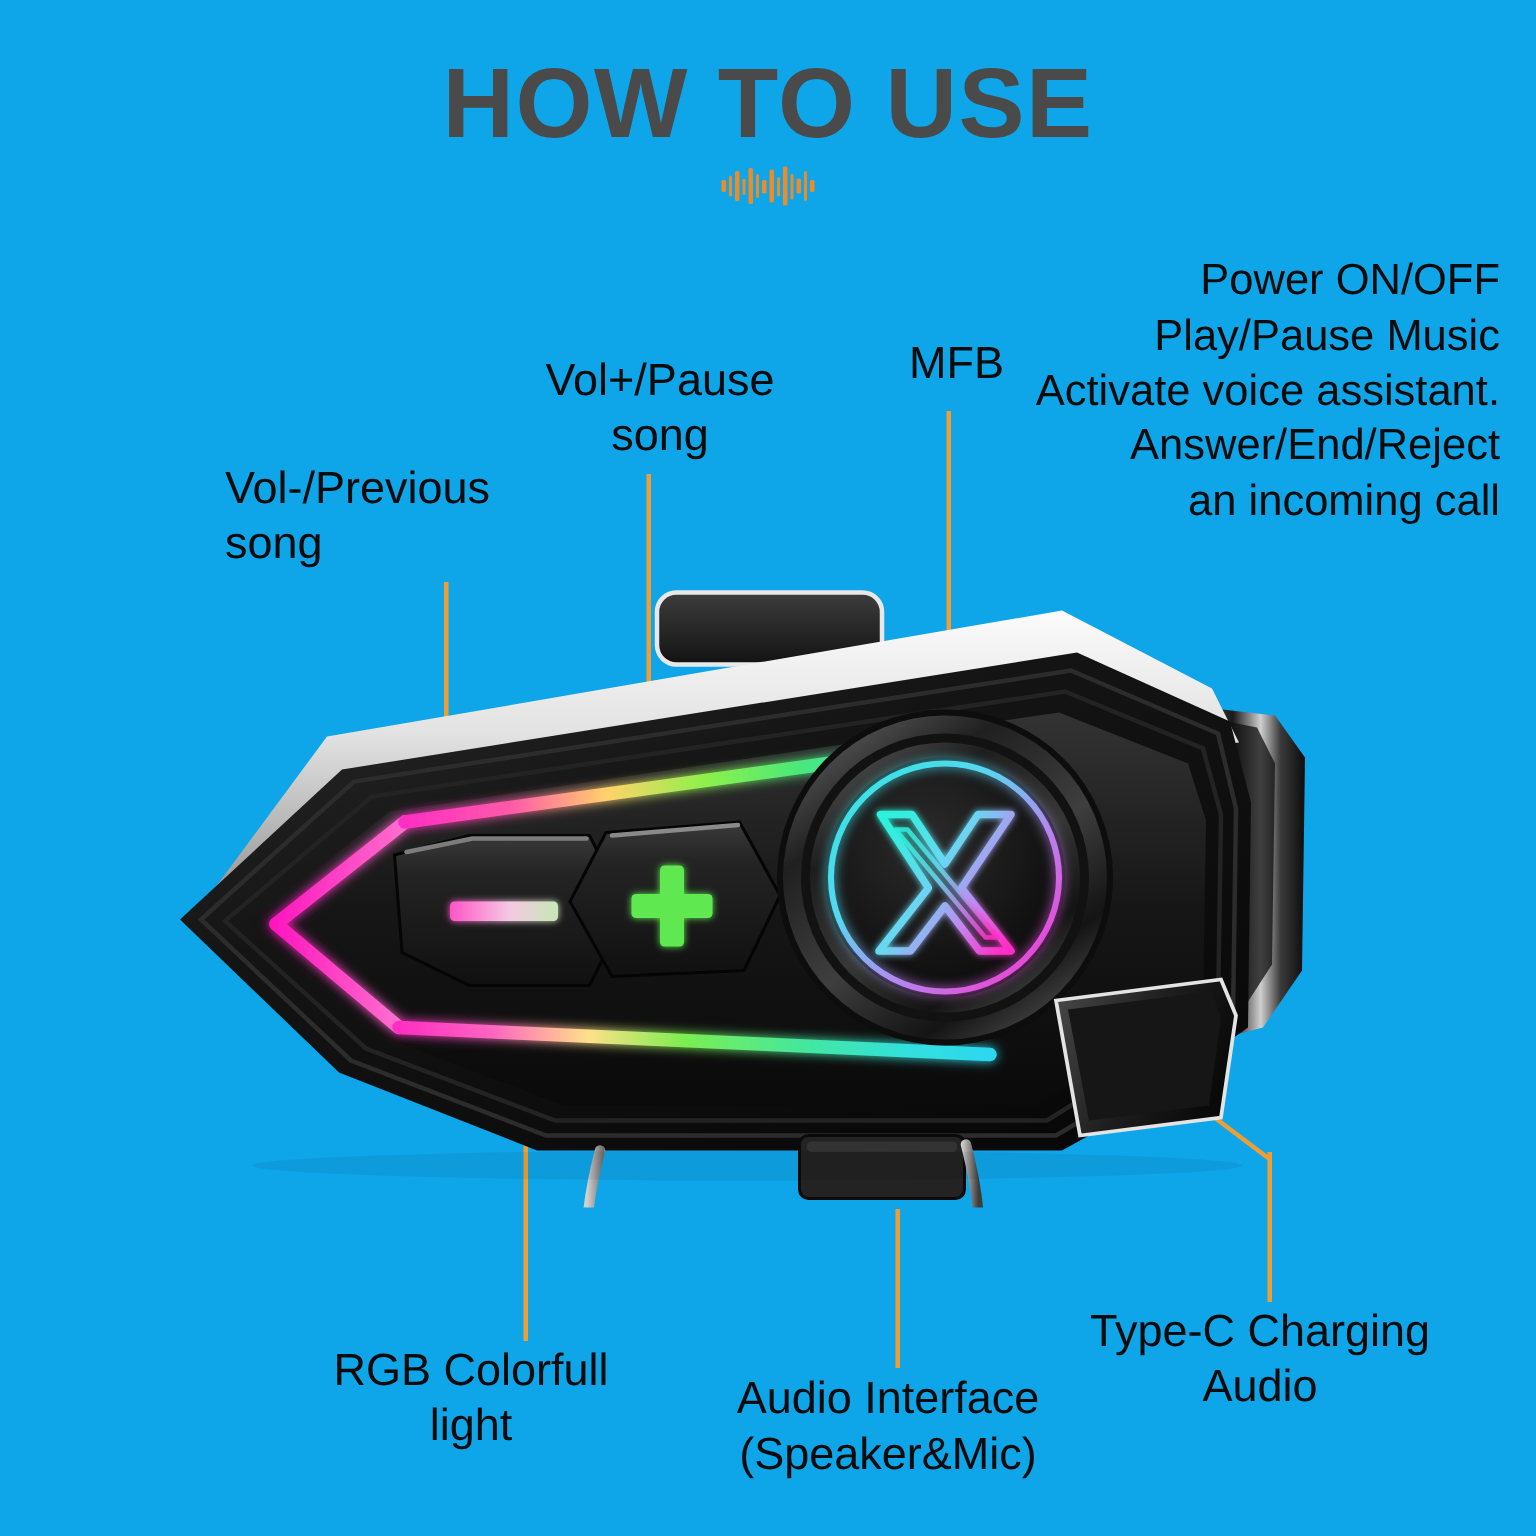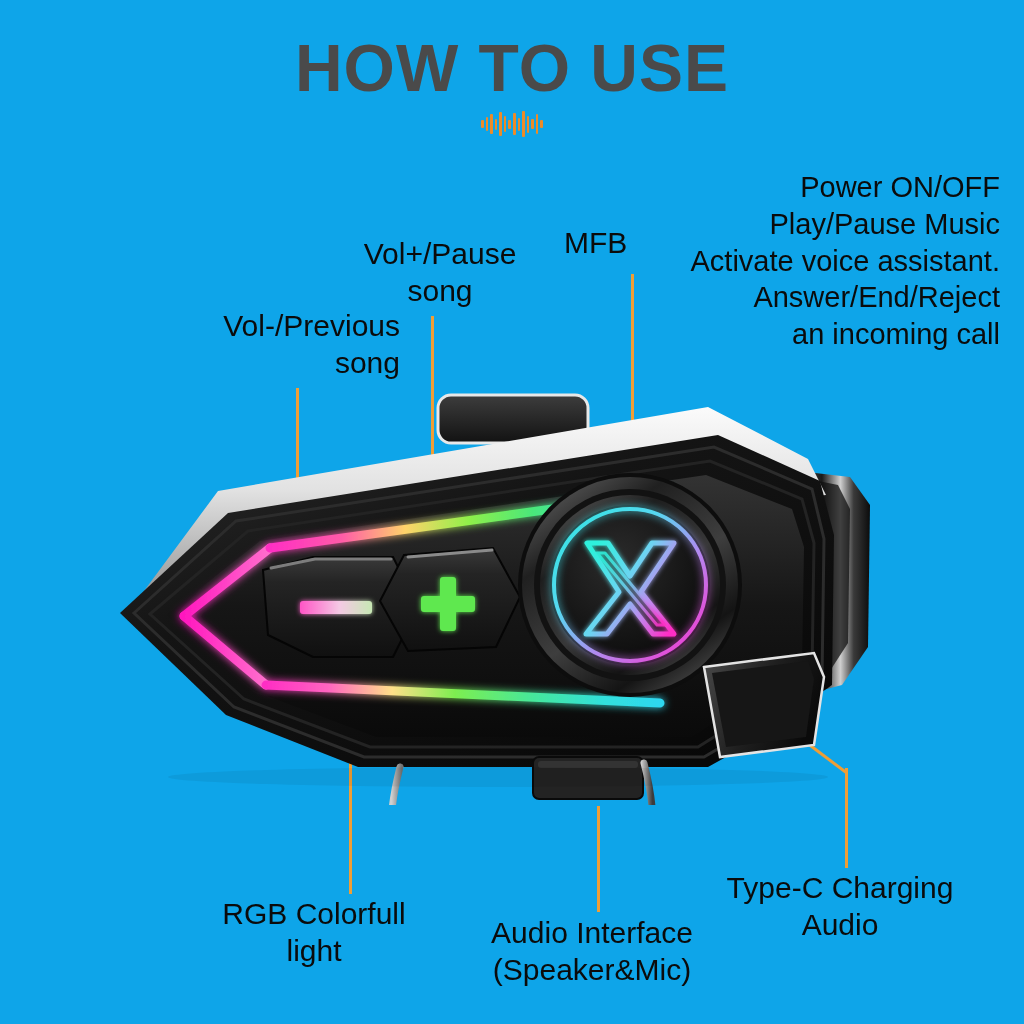--- a/index.html
+++ b/index.html
@@ -48,23 +48,23 @@
   }
 
   
   .label {
     position: absolute;
     color: #0b0b0b;
     font-size: 30px;
     line-height: 1.22;
     white-space: pre-line;
   }
-  #label-volminus { left: 150px; top: 308px; width: 250px; text-align: right; }
+  #label-volminus { left: 150px; top: 308px; width: 250px; text-align: left; }
   #label-volplus  { left: 340px; top: 236px; width: 200px; text-align: center; }
-  #label-mfb      { left: 564px; top: 225px; width: 110px; text-align: left; }
+  #label-mfb      { left: 606px; top: 225px; width: 110px; text-align: left; }
   #label-desc     { left: 680px; top: 146px; width: 320px; text-align: right; font-size: 29px; line-height: 1.27; margin-top: 23px;}
   #label-rgb      { left: 180px; top: 896px; width: 268px; text-align: center; }
   #label-audio    { left: 452px; top: 915px; width: 280px; text-align: center; }
   #label-typec    { left: 690px; top: 870px; width: 300px; text-align: center; }
 
   
   .leader {
     position: absolute;
     background: #ef9e36;
   }

